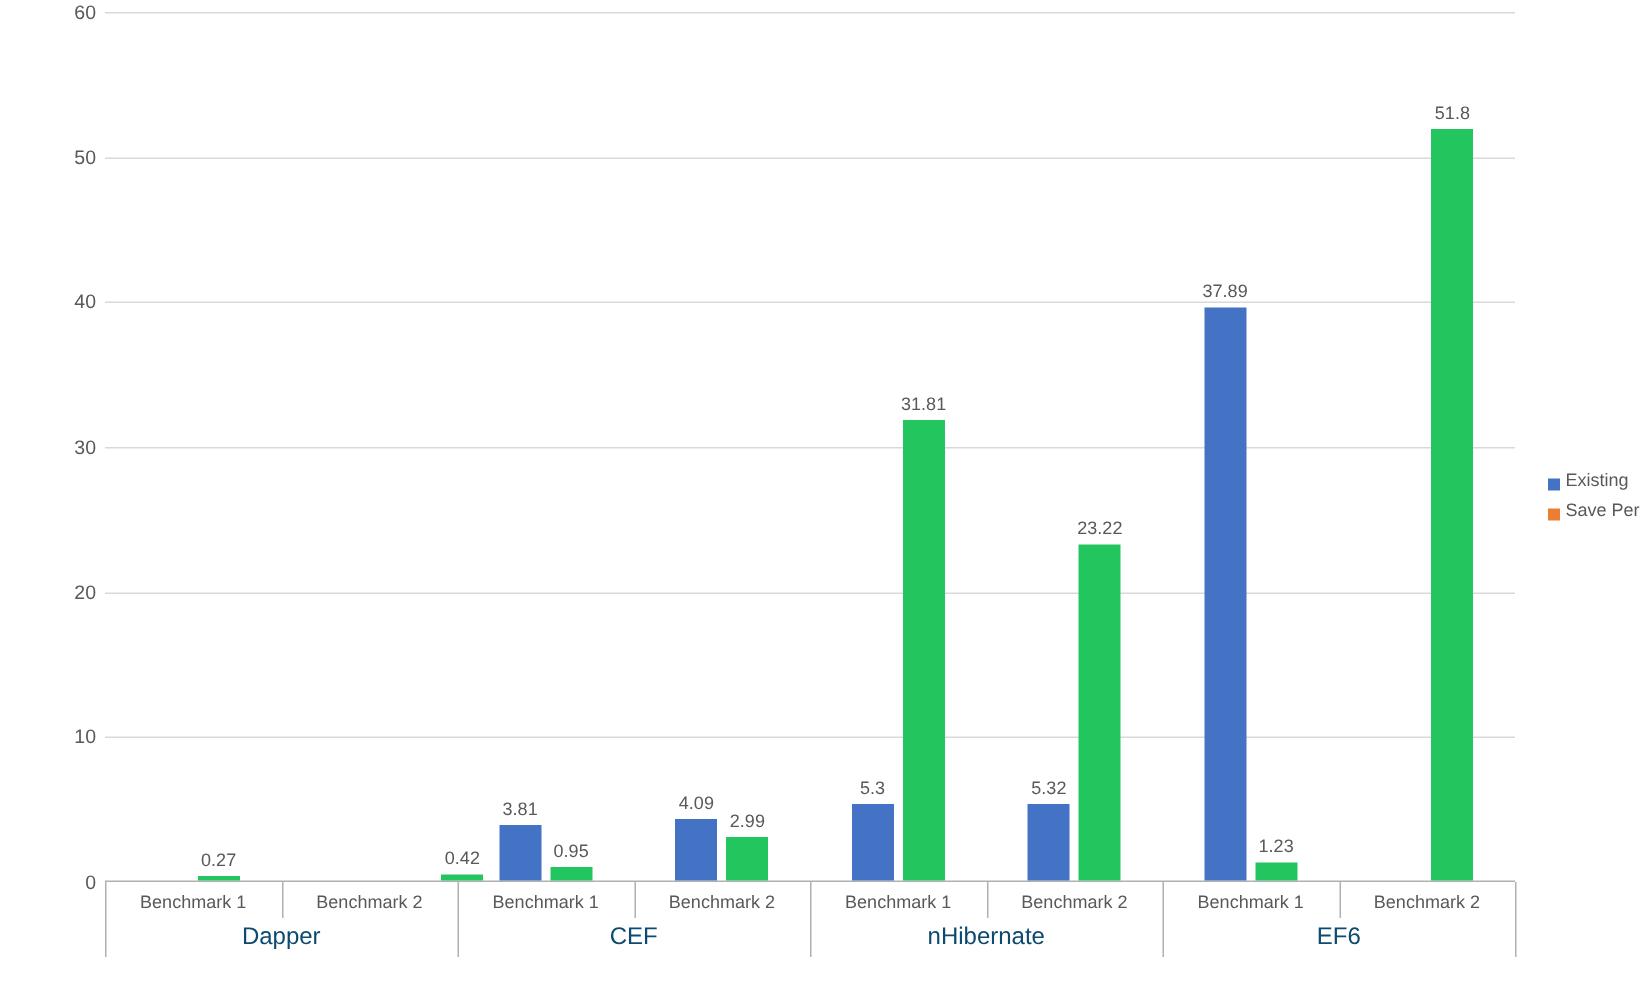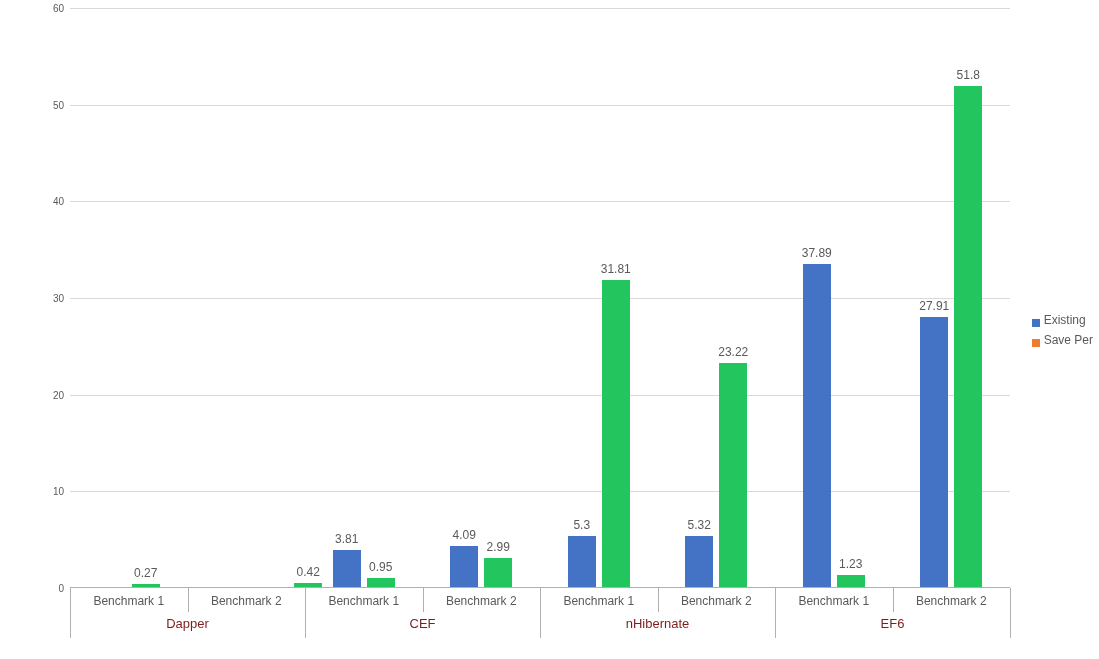--- a/index.html
+++ b/index.html
@@ -40,21 +40,21 @@
     position: absolute;
     left: 0;
     right: 0;
     border-top: 1px solid #d9d9d9;
   }
   .ytick {
     position: absolute;
     right: 946px;
     width: 40px;
     text-align: right;
-    font-size: 10px;
+    font-size: 13px;
     color: #595959;
     transform: translateY(-50%);
   }
   .group-sep {
     position: absolute;
     top: 0;
     bottom: -50px;
     border-left: 1px solid #b0b0b0;
   }
   .sub-sep {
@@ -85,22 +85,22 @@
     top: 586px;
     font-size: 12px;
     color: #595959;
     text-align: right;
     transform: translateX(-50%);
     white-space: nowrap;
   }
   .xtick-group {
     position: absolute;
     top: 608px;
-    font-size: 13px;
-    color: #7f1d1d;
+    font-size: 16px;
+    color: #0c4a6e;
     text-align: center;
     transform: translateX(-50%);
     white-space: nowrap;
   }
   .legend {
     position: absolute;
     right: 6px;
     top: 50%;
     transform: translateY(-50%);
     font-size: 12px;
@@ -178,30 +178,27 @@
       </div>
       <div class="xtick-sub" style="left: 528.75px;">Benchmark 1</div>
       <div class="bar blue" style="left: 615.25px; height: 51.4267px;">
         <div class="bar-label">5.32</div>
       </div>
       <div class="bar orange" style="left: 649.25px; height: 224.46px;">
         <div class="bar-label">23.22</div>
       </div>
       <div class="xtick-sub" style="left: 646.25px;">Benchmark 2</div>
       <div class="xtick-group" style="left: 587.5px;">nHibernate</div>
-      <div class="bar blue" style="left: 732.75px; height: 323px;">
+      <div class="bar blue" style="left: 732.75px; height: 382px;">
         <div class="bar-label">37.89</div>
       </div>
       <div class="bar orange" style="left: 766.75px; height: 11.89px;">
         <div class="bar-label">1.23</div>
       </div>
       <div class="xtick-sub" style="left: 763.75px;">Benchmark 1</div>
-      <div class="bar blue" style="left: 850.25px; height: 269.797px;">
-        <div class="bar-label">27.91</div>
-      </div>
       <div class="bar orange" style="left: 884.25px; height: 500.733px;">
         <div class="bar-label">51.8</div>
       </div>
       <div class="xtick-sub" style="left: 881.25px;">Benchmark 2</div>
       <div class="xtick-group" style="left: 822.5px;">EF6</div>
     </div>
 </div>
 
 <div class="legend">
   <div class="legend-item">

